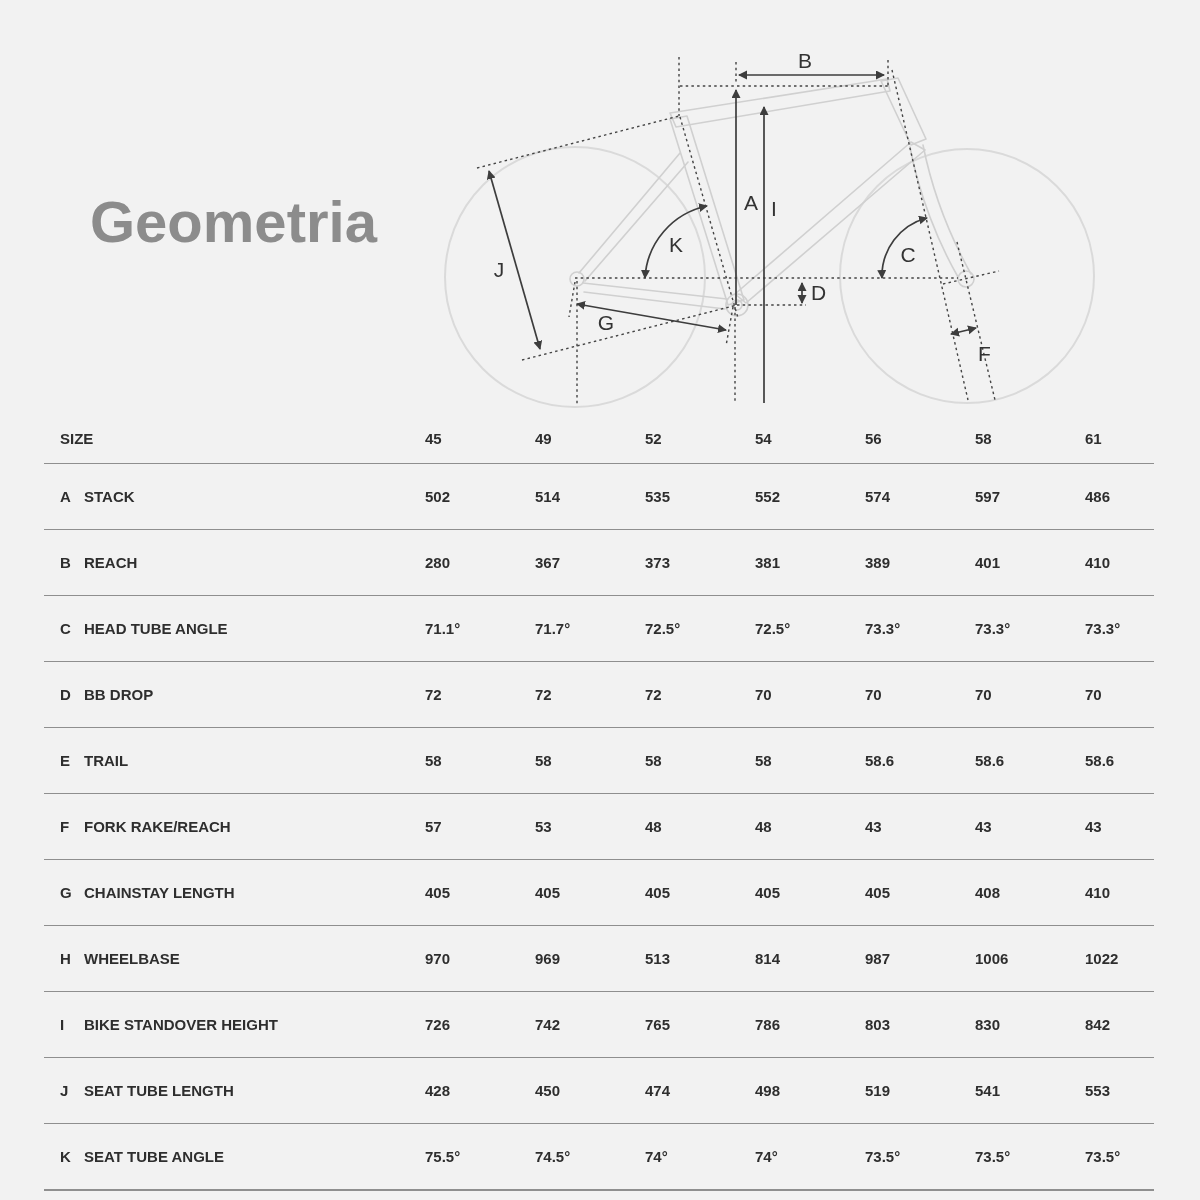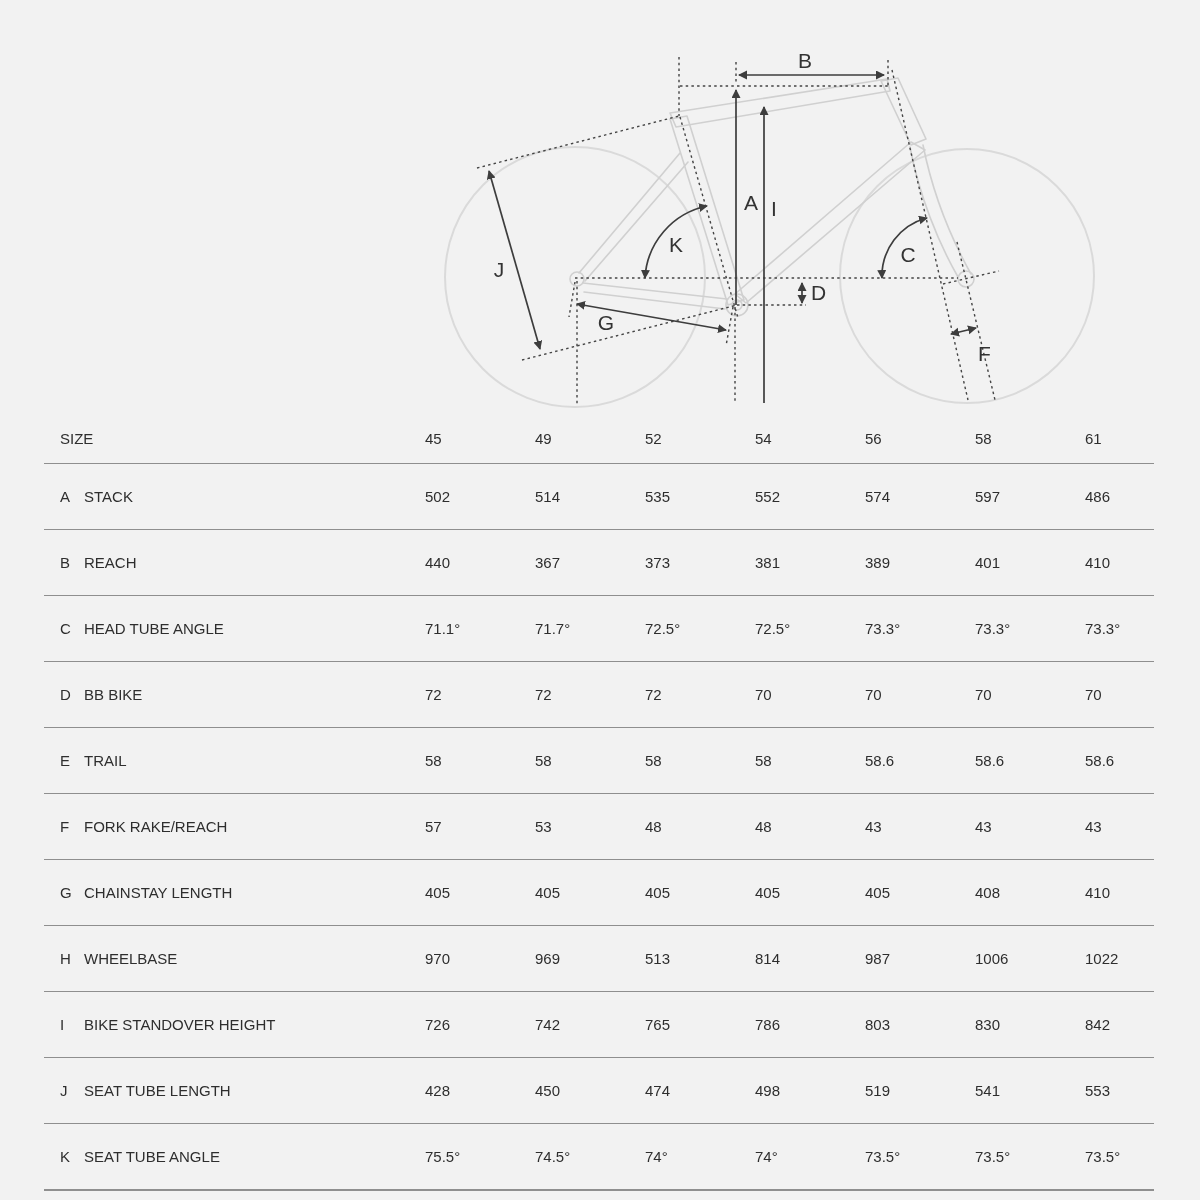--- a/index.html
+++ b/index.html
@@ -17,39 +17,40 @@
   
   .diagram{position:absolute;left:0;top:0;width:1200px;height:420px;}
   .diagram svg{display:block;}
   .dia-label{
     font-family:"Liberation Sans","DejaVu Sans",sans-serif;
     font-size:21px;font-weight:500;fill:#333333;
   }
   
   .geo-table{
     position:absolute;left:44px;top:413px;width:1110px;
-    color:#2e2e2e;font-size:15px;font-weight:400;
+    color:#2e2e2e;font-size:15px;font-weight:700;
     border-bottom:2px solid #8f8f8f;
   }
   .trow,.thead{
     display:grid;
     grid-template-columns:381px 110px 110px 110px 110px 110px 110px 1fr;
     align-items:center;
   }
   .thead{height:50px;}
   .trow{height:65px;border-top:1.5px solid #8f8f8f;}
   .cell-label{padding-left:16px;display:flex;align-items:center;}
   .key{display:inline-block;width:24px;flex:0 0 24px;}
   .val,.size-h{text-align:left;}
 </style>
 </head>
 <body>
 
 <div class="canvas">
 
+  <div class="page-title">Geometria</div>
 
   <div class="diagram">
     <svg width="1200" height="420" viewBox="0 0 1200 420">
       <defs>
         <marker id="arr" markerUnits="userSpaceOnUse" markerWidth="10" markerHeight="10" refX="8" refY="4.5" orient="auto-start-reverse">
           <path d="M0,0 L9,4.5 L0,9 Z" fill="#3d3d3d"></path>
         </marker>
       </defs>
 
       <g stroke="#dadada" stroke-width="2" fill="none">
@@ -145,21 +146,21 @@
           <div class="val">574</div>
           <div class="val">597</div>
           <div class="val">486</div>
         </div>
 
   <div class="trow">
     <div class="cell-label">
       <span class="key">B</span>
       <span>REACH</span>
     </div>
-  <div class="val">440</div>
+  <div class="val">280</div>
           <div class="val">367</div>
           <div class="val">373</div>
           <div class="val">381</div>
           <div class="val">389</div>
           <div class="val">401</div>
           <div class="val">410</div>
         </div>
 
   <div class="trow">
     <div class="cell-label">
@@ -171,21 +172,21 @@
           <div class="val">72.5°</div>
           <div class="val">72.5°</div>
           <div class="val">73.3°</div>
           <div class="val">73.3°</div>
           <div class="val">73.3°</div>
         </div>
 
   <div class="trow">
     <div class="cell-label">
       <span class="key">D</span>
-      <span>BB BIKE</span>
+      <span>BB DROP</span>
     </div>
   <div class="val">72</div>
           <div class="val">72</div>
           <div class="val">72</div>
           <div class="val">70</div>
           <div class="val">70</div>
           <div class="val">70</div>
           <div class="val">70</div>
         </div>
 

